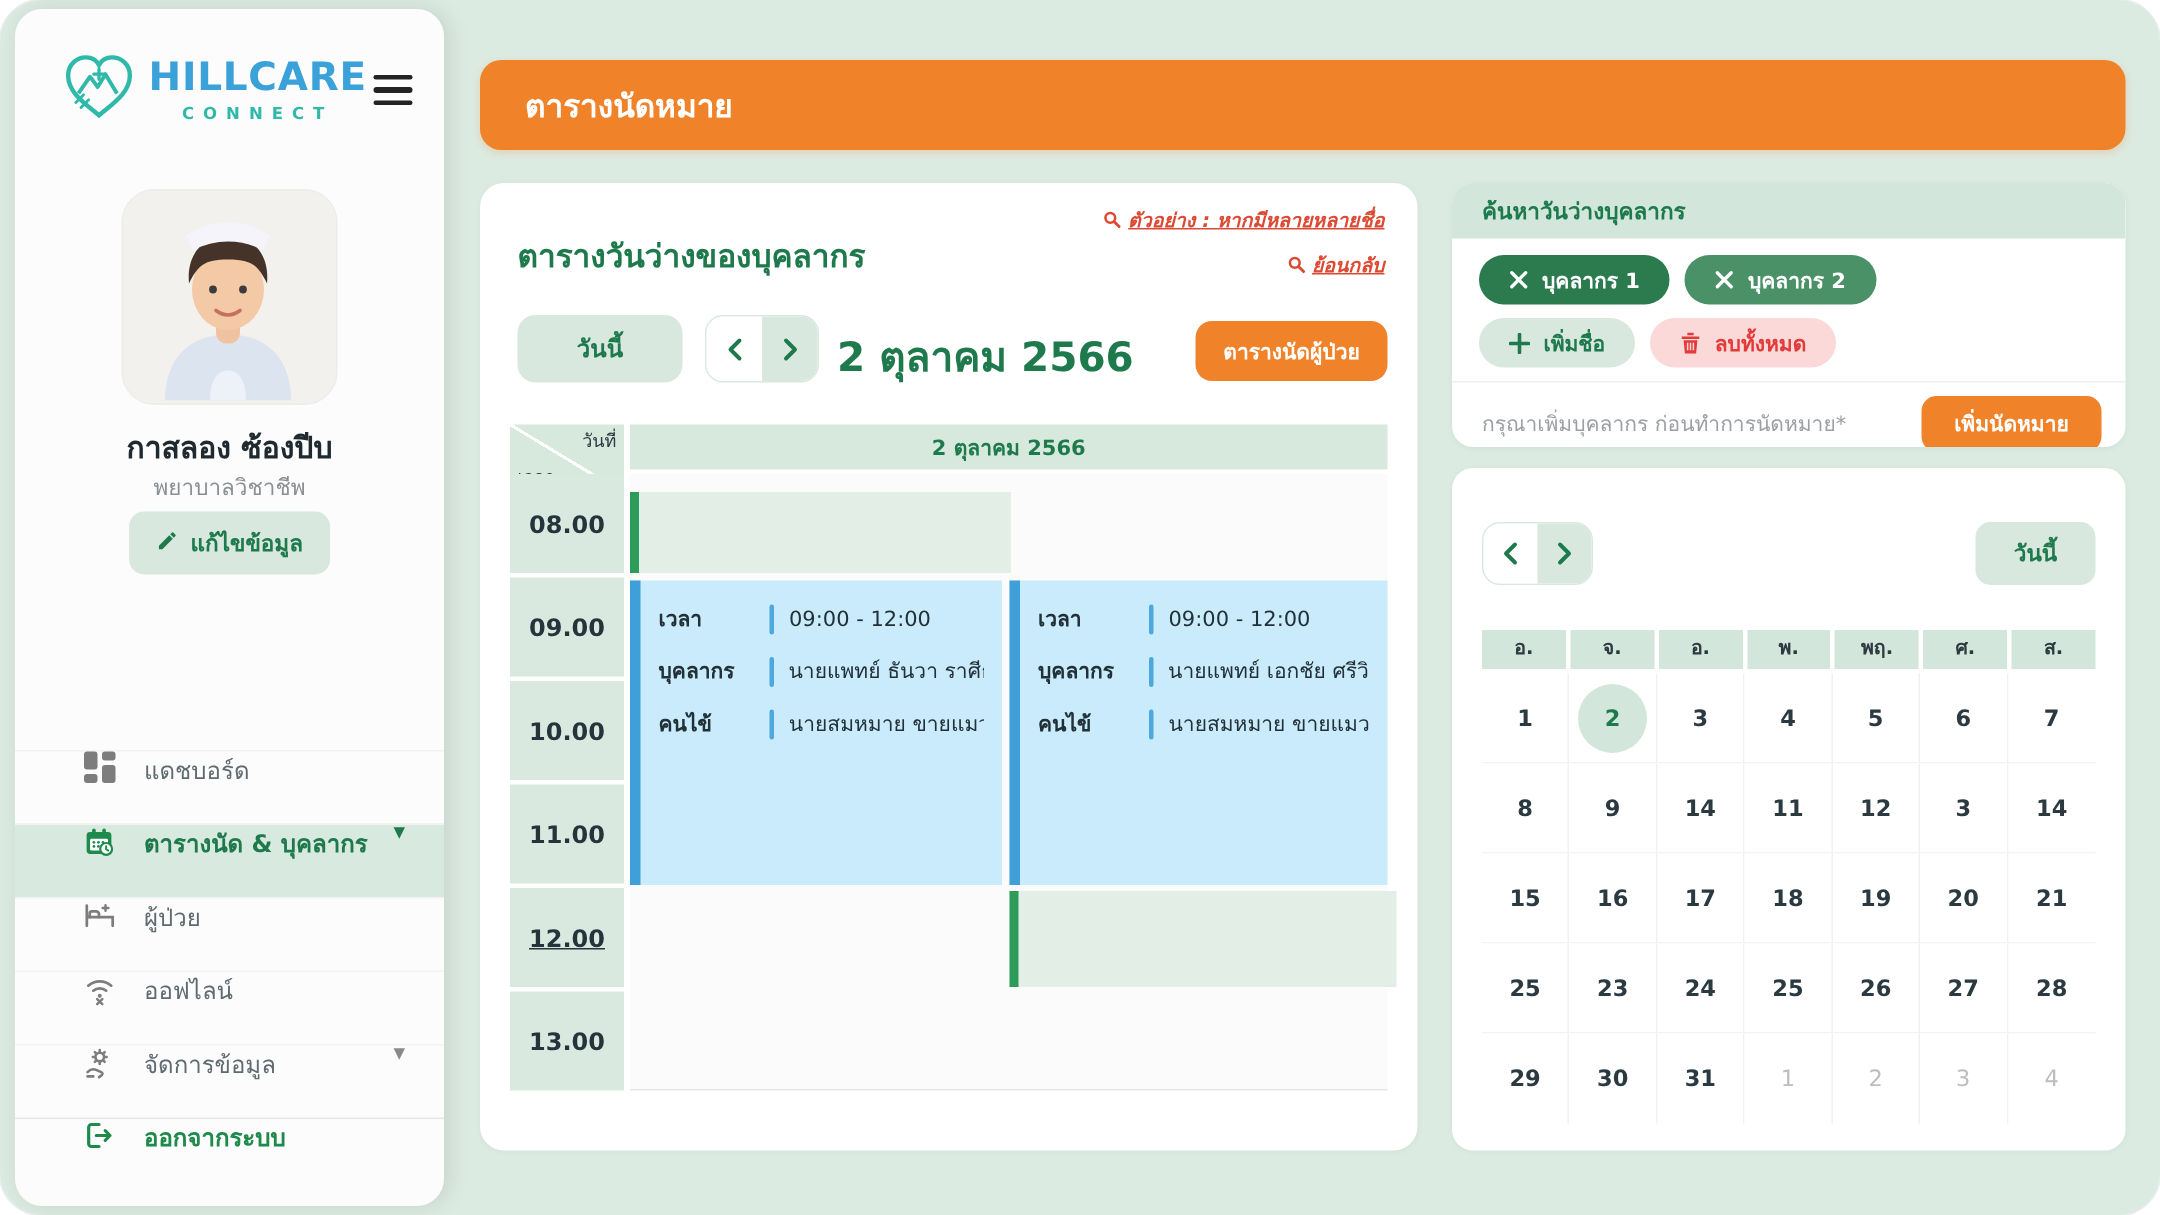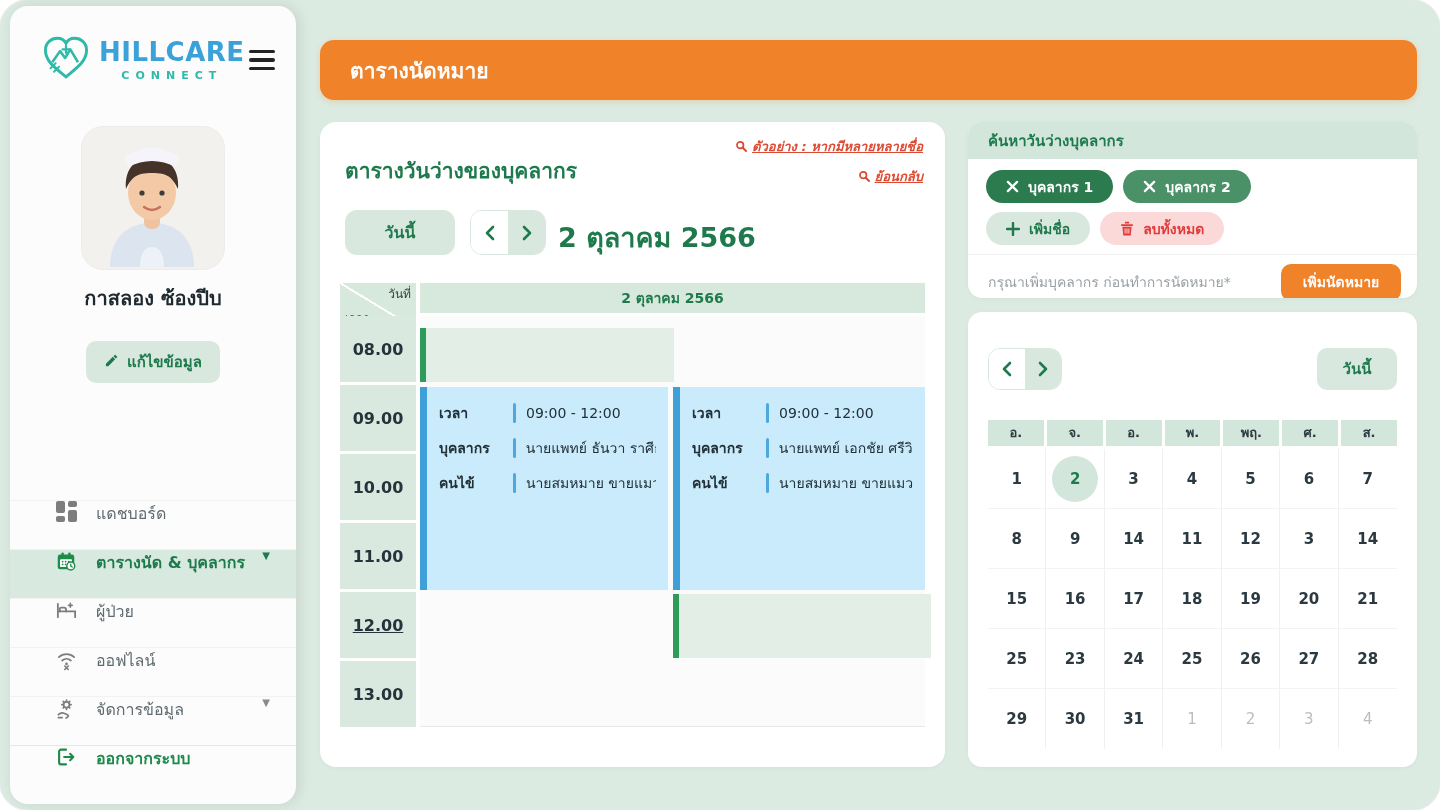--- a/index.html
+++ b/index.html
@@ -131,20 +131,21 @@
         <rect x="62" y="84" width="16" height="18" rx="7" fill="#EFC3A0"></rect>
         <ellipse cx="70" cy="66" rx="24" ry="27" fill="#F3C9A6"></ellipse>
         <path d="M44 62 c-2-22 12-32 26-32 s28 10 26 32 c-6-12 -10-16 -26-16 s-20 4 -26 16 Z" fill="#453229"></path>
         <path d="M42 30 q28 -18 56 0 l-4 10 q-24 -12 -48 0 Z" fill="#F5F4FA"></path>
         <circle cx="60" cy="66" r="2.6" fill="#3c3c3c"></circle>
         <circle cx="80" cy="66" r="2.6" fill="#3c3c3c"></circle>
         <path d="M62 80 q8 6 16 0" stroke="#c96f5e" stroke-width="2.4" fill="none" stroke-linecap="round"></path>
       </svg>
     </div>
     <div class="profile-name">กาสลอง ซ้องปีบ</div>
+    <div class="profile-role">พยาบาลวิชาชีพ</div>
     <div class="edit-btn">
       <span>
         <svg viewBox="0 0 24 24" width="15" height="15" fill="#1E7A4C">
             <path d="M3 17.25V21h3.75L17.8 9.94l-3.75-3.75L3 17.25zM20.7 7.04a1 1 0 0 0 0-1.41l-2.34-2.34a1 1 0 0 0-1.41 0l-1.83 1.83 3.75 3.75 1.83-1.83z"></path>
           </svg>
       </span>
       <span>แก้ไขข้อมูล</span>
     </div>
 
     <div class="nav" id="nav">
@@ -249,20 +250,21 @@
             <polyline points="8,2 2,8 8,14" stroke="#1E7A4C" stroke-width="2.6" fill="none" stroke-linecap="round" stroke-linejoin="round"></polyline>
           </svg>
         </div>
       <div class="arrow-seg next">
           <svg width="10" height="16" viewBox="0 0 10 16">
             <polyline points="2,2 8,8 2,14" stroke="#1E7A4C" stroke-width="2.6" fill="none" stroke-linecap="round" stroke-linejoin="round"></polyline>
           </svg>
         </div>
     </div>
     <div class="date-label">2 ตุลาคม 2566</div>
+    <div class="patient-btn">ตารางนัดผู้ป่วย</div>
 
     <div class="schedule-table">
       <div class="corner-cell">
         <span class="corner-top">วันที่</span>
         <span class="corner-bottom">เวลา</span>
       </div>
       <div class="day-header">2 ตุลาคม 2566</div>
       <div id="time-cells">
           <div class="time-cell" style="top: 33px;">08.00</div>
           <div class="time-cell" style="top: 102px;">09.00</div>

